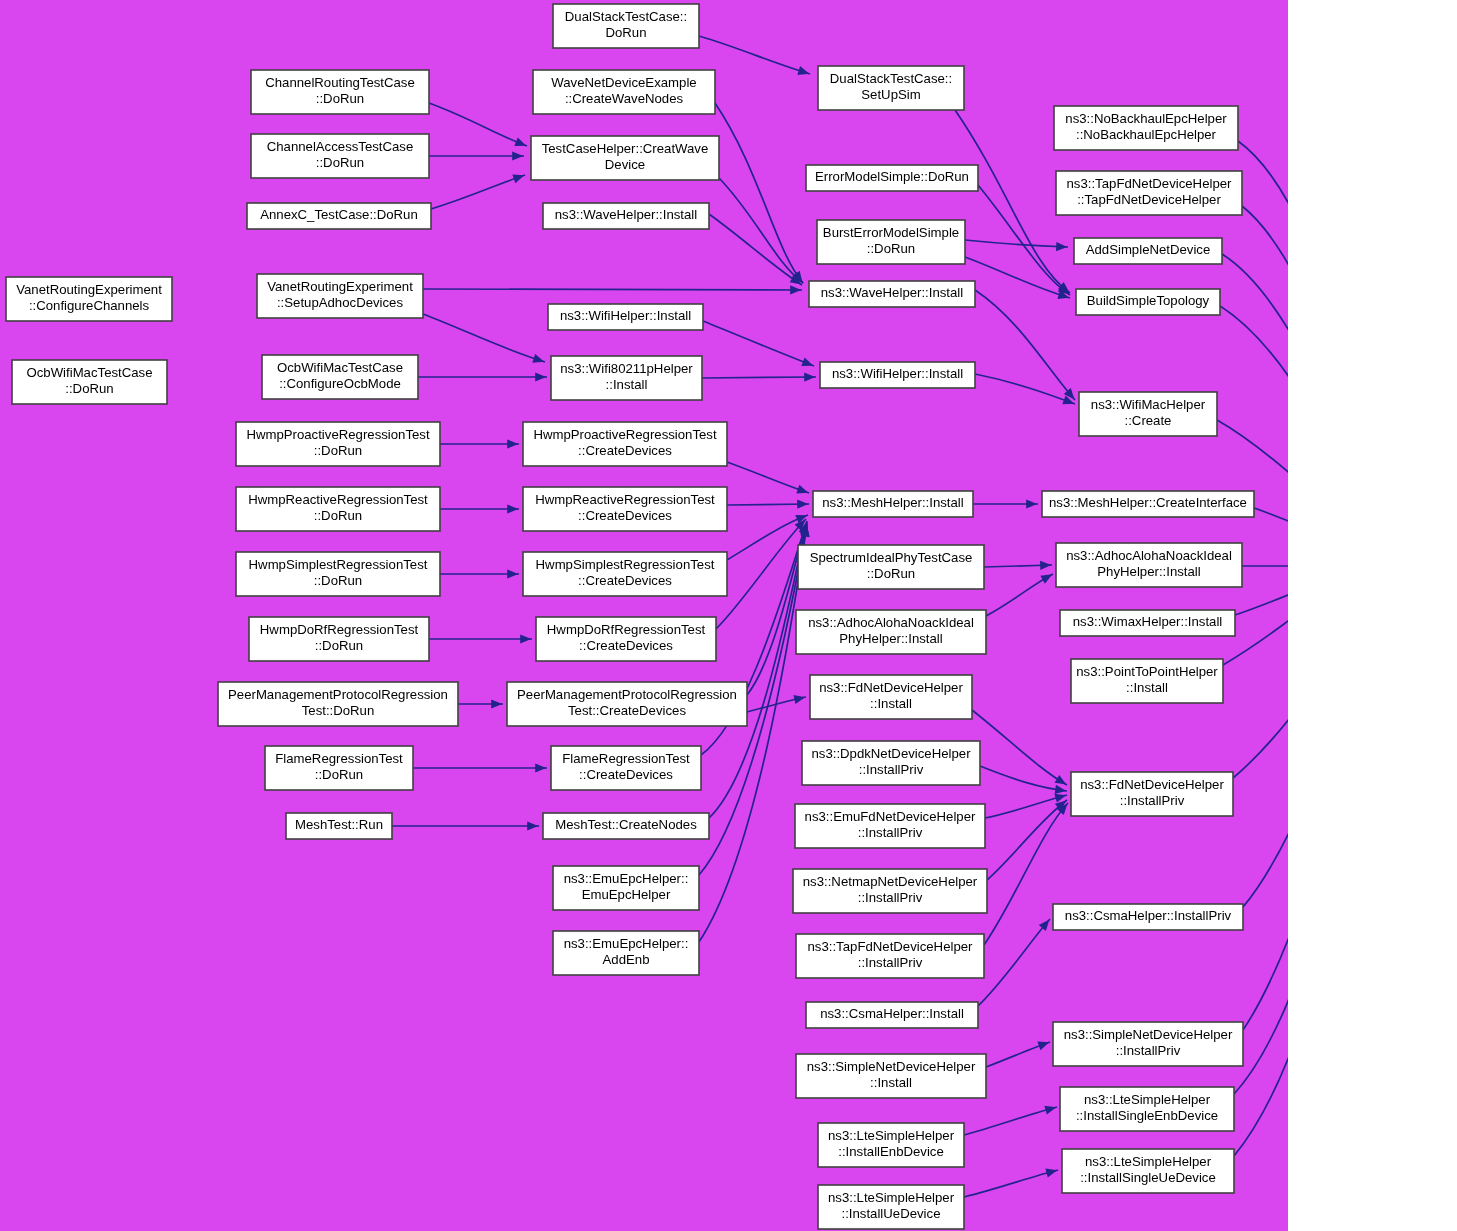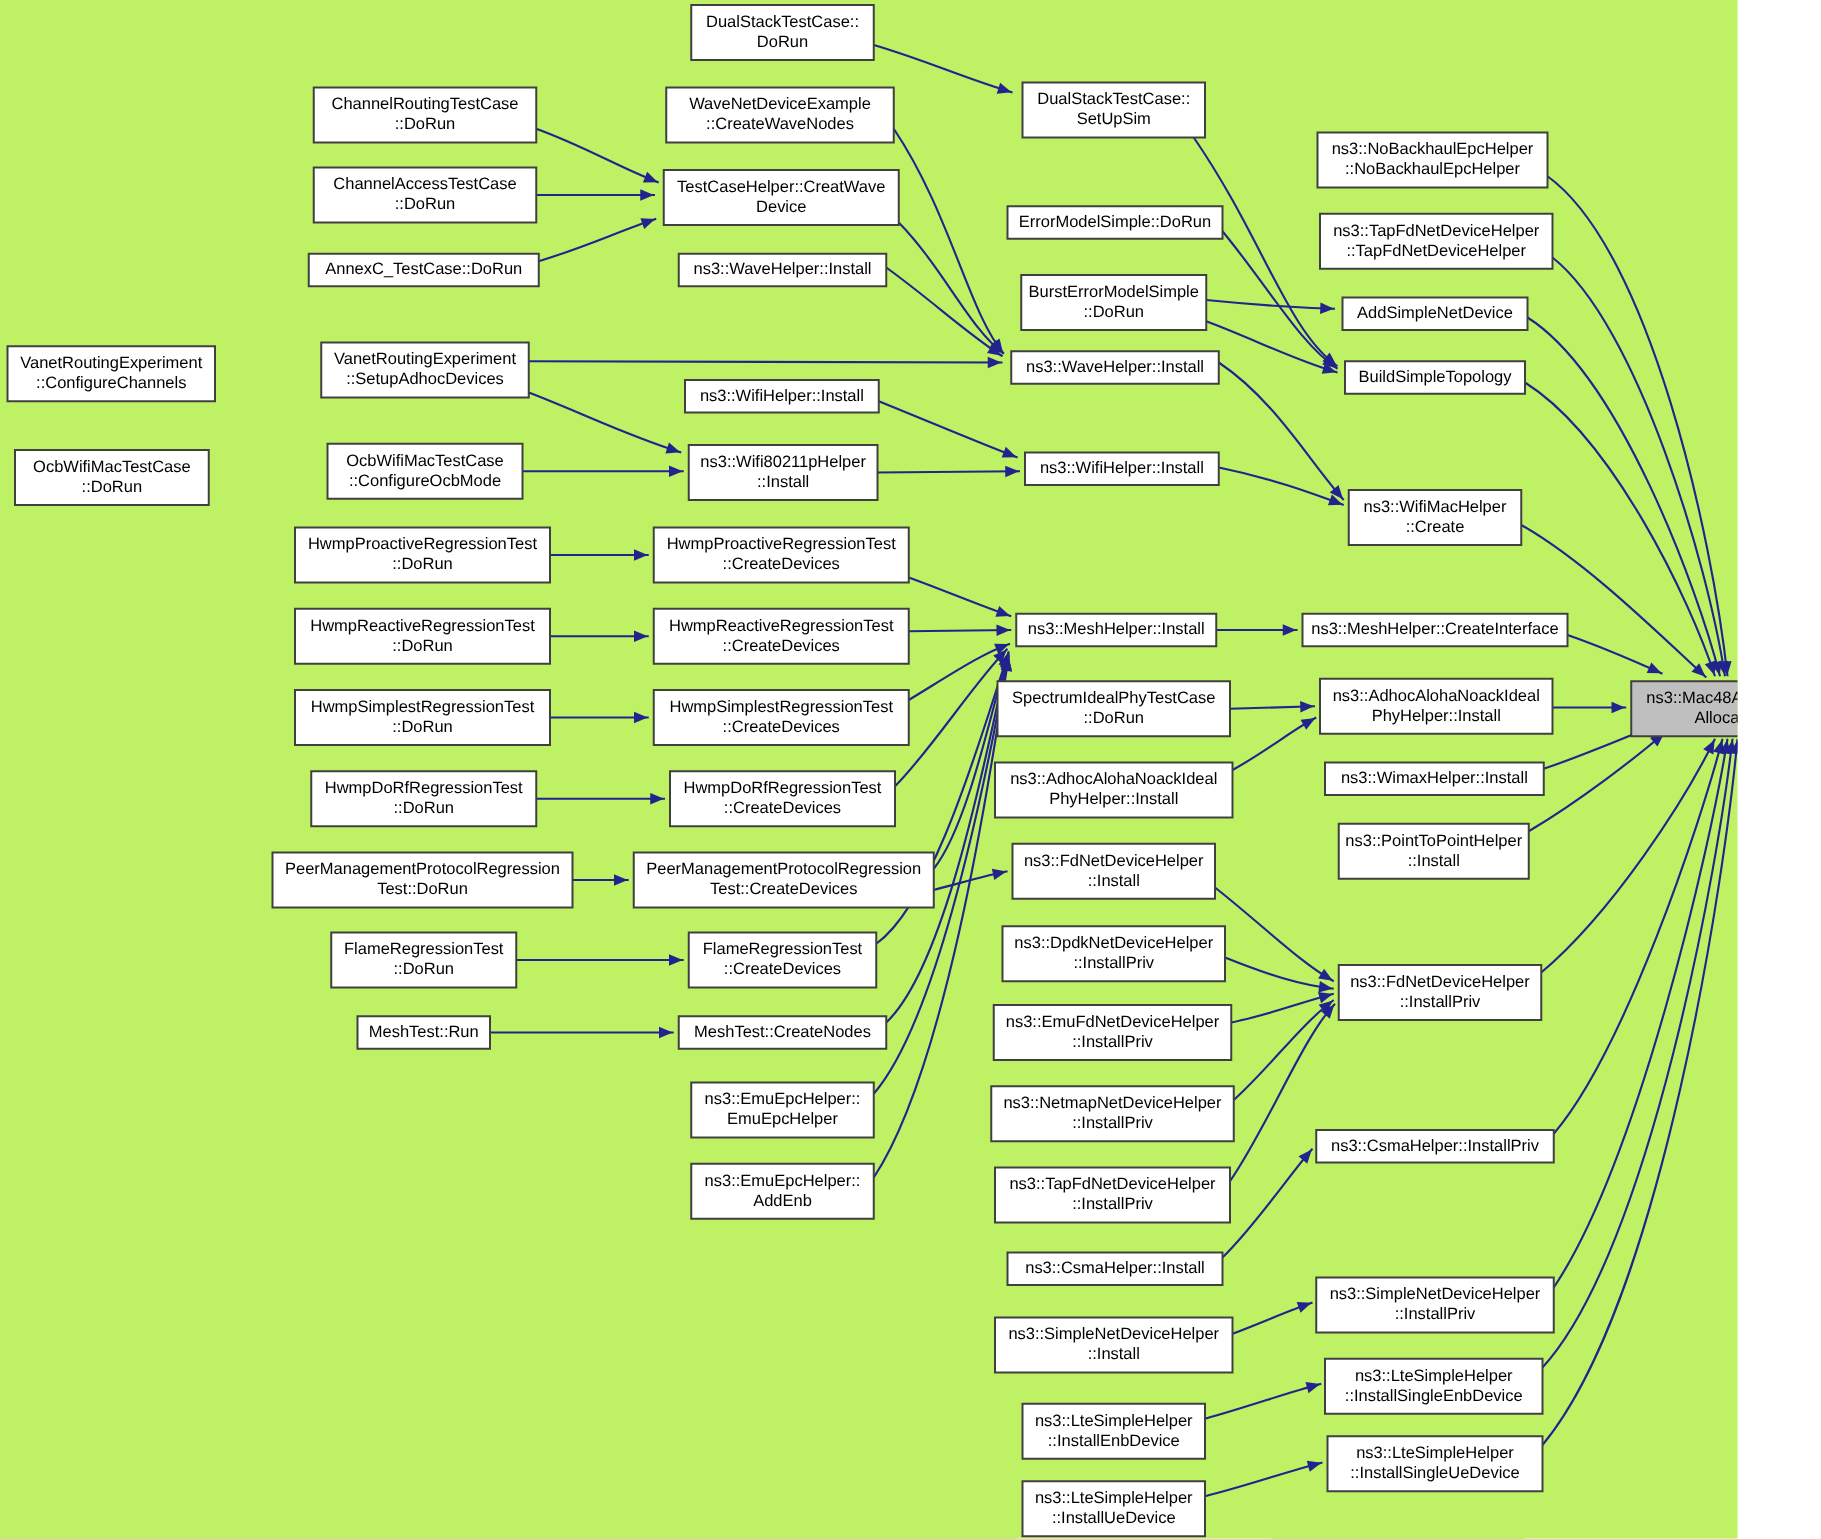--- a/index.html
+++ b/index.html
@@ -2,23 +2,23 @@
 <html><head>
 <meta charset="utf-8">
 <style>
   html, body {
     margin: 0;
     padding: 0;
     background: #ffffff;
   }
   #canvas-wrap {
     position: relative;
-    width: 1390px;
+    width: 1288px;
     height: 1231px;
-    background: #bef264;
+    background: #d946ef;
     overflow: hidden;
     font-family: "Liberation Sans", sans-serif;
   }
   svg#graph {
     position: absolute;
     left: 0;
     top: 0;
     width: 1457px;
     height: 1231px;
     display: block;

